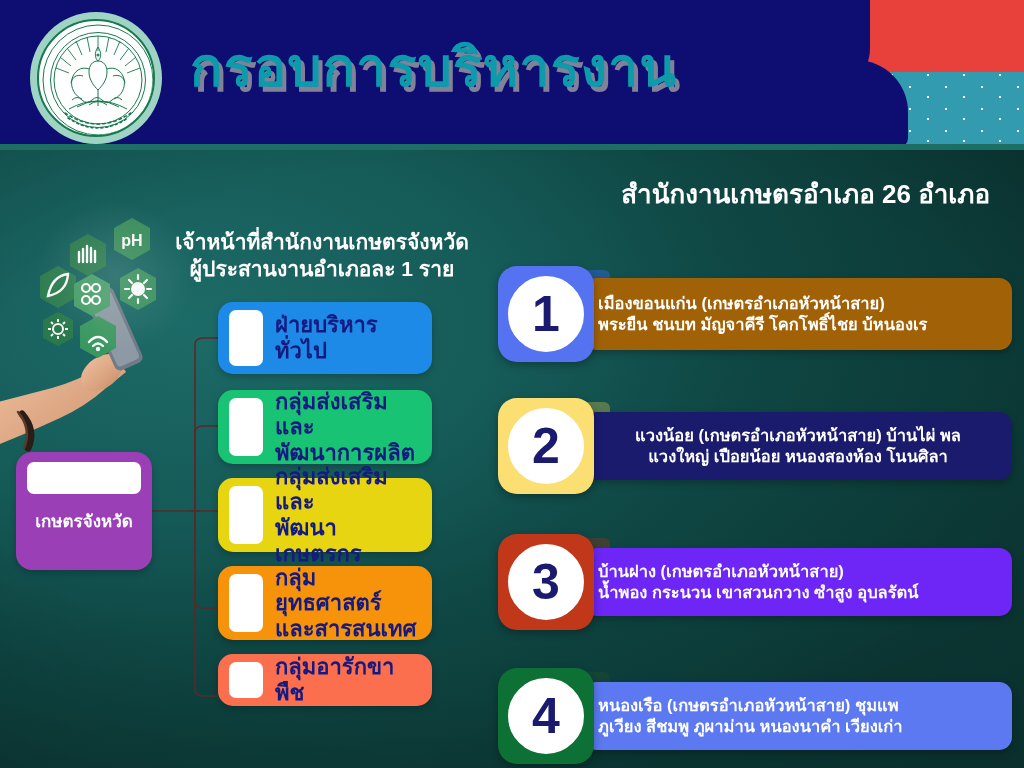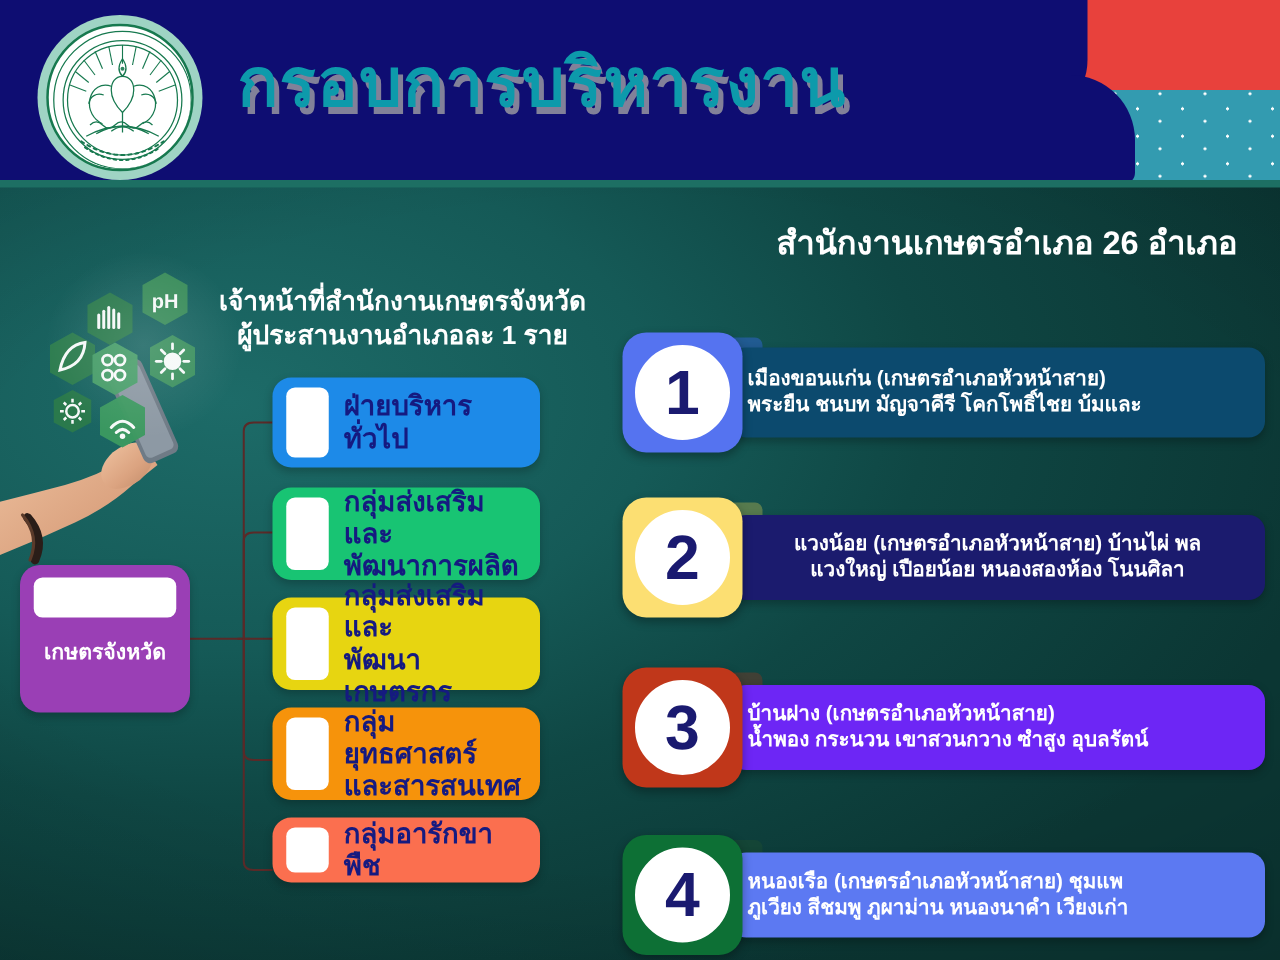--- a/index.html
+++ b/index.html
@@ -161,21 +161,21 @@
     position:relative; z-index:2;
   }
   .srow .shadowtab{
     position:absolute; left:78px; top:4px; width:34px; height:26px;
     border-radius:6px; opacity:.55;
   }
 
   .r1{ top:266px; }
   .r1 .badge{ background:#5573f0; }
   .r1 .ring{ border-color:#ffffff; }
-  .r1 .bar{ top:12px; width:428px; height:72px; background:#0c4a6e; }
+  .r1 .bar{ top:12px; width:428px; height:72px; background:#a16207; }
   .r2{ top:398px; }
   .r2 .badge{ background:#fcdf72; }
   .r2 .bar{ top:14px; width:428px; height:68px; background:#1b1b6e;align-items:center; }
   .r3{ top:534px; }
   .r3 .badge{ background:#c0371a; }
   .r3 .bar{ top:14px; width:428px; height:68px; background:#6d26f5; }
   .r4{ top:668px; }
   .r4 .badge{ background:#0d7035; }
   .r4 .bar{ top:14px; width:428px; height:68px; background:#5c79f2; }
 </style>
@@ -369,21 +369,21 @@
   </div>
 
   <div class="right-head">
     <div>สำนักงานเกษตรอำเภอ 26 อำเภอ</div>
   </div>
 
   <div class="srow r1">
     <div class="shadowtab" style="background:#2e63c9;"></div>
     <div class="bar">
       <div>เมืองขอนแก่น (เกษตรอำเภอหัวหน้าสาย)</div>
-      <div>พระยืน ชนบท มัญจาคีรี  โคกโพธิ์ไชย บ้มและ</div>
+      <div>พระยืน ชนบท มัญจาคีรี  โคกโพธิ์ไชย บ้หนองเร</div>
     </div>
     <div class="badge">
       <div class="ring">
         <span class="num">1</span>
       </div>
     </div>
   </div>
 
   <div class="srow r2">
     <div class="shadowtab" style="background:#8f9c4e;"></div>

